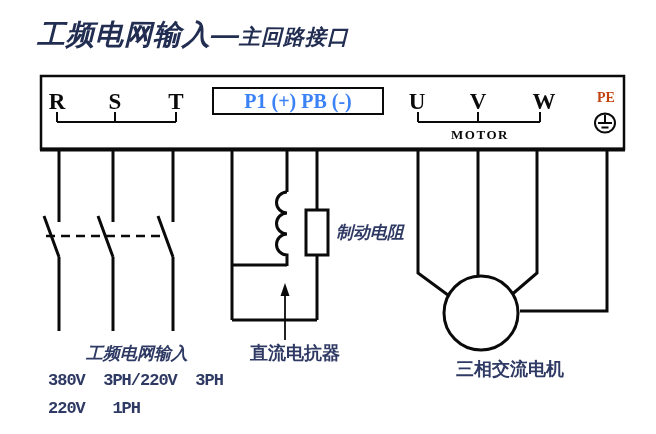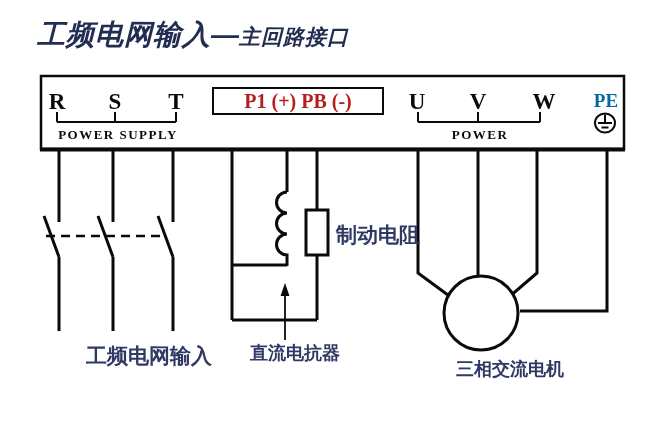--- a/index.html
+++ b/index.html
@@ -19,29 +19,29 @@
   .lbl{position:absolute;white-space:pre;line-height:1;}
   .term{
     color:#0a0a0a;font-family:"Liberation Serif","DejaVu Serif",serif;
     font-weight:bold;font-size:23px;transform:translateX(-50%);
   }
   .grouplbl{
     color:#0a0a0a;font-family:"Liberation Serif","DejaVu Serif",serif;
     font-weight:bold;font-size:13px;letter-spacing:1.5px;transform:translateX(-50%);
   }
   .dcterm{
-    color:#b91c1c;font-family:"Liberation Serif","DejaVu Serif",serif;
+    color:#3b82f6;font-family:"Liberation Serif","DejaVu Serif",serif;
     font-weight:bold;font-size:20px;transform:translateX(-50%);
   }
   .pe{
-    color:#0369a1;font-family:"Liberation Serif","DejaVu Serif",serif;
-    font-weight:bold;font-size:19px;transform:translateX(-50%);
+    color:#c2410c;font-family:"Liberation Serif","DejaVu Serif",serif;
+    font-weight:bold;font-size:14px;transform:translateX(-50%);
   }
   .cn{color:#2f3a64;font-weight:600;}
-  .cn17{font-size:21px;}
+  .cn17{font-size:17px;font-style:italic;}
   .cn18{font-size:18px;}
   .spec{
     color:#2f3a64;font-family:"Liberation Mono","DejaVu Sans Mono",monospace;
     font-weight:bold;font-size:17px;letter-spacing:-1px;
   }
 </style>
 </head>
 <body>
 
 <div class="canvas">
@@ -94,29 +94,30 @@
     <path d="M418,150 V273 L452,298" stroke-width="3"></path>
     <path d="M478,150 V276" stroke-width="3"></path>
     <path d="M537,150 V273 L509,297" stroke-width="3"></path>
     <path d="M607,150 V311 H520" stroke-width="3"></path>
     <circle cx="481" cy="313" r="37" fill="#ffffff" stroke-width="3"></circle>
   </svg>
 
   <div class="lbl term" style="left:57px;top:90px;">R</div>
   <div class="lbl term" style="left:115px;top:90px;">S</div>
   <div class="lbl term" style="left:176px;top:90px;">T</div>
-  <div class="lbl grouplbl" style="left:118px;top:128px;">POWER SUPPLY</div>
 
   <div class="lbl dcterm" style="left:298px;top:91px;">P1 (+) PB (-)</div>
 
   <div class="lbl term" style="left:417px;top:90px;">U</div>
   <div class="lbl term" style="left:478px;top:90px;">V</div>
   <div class="lbl term" style="left:544px;top:90px;">W</div>
-  <div class="lbl grouplbl" style="left:480px;top:128px;">POWER</div>
+  <div class="lbl grouplbl" style="left:480px;top:128px;">MOTOR</div>
 
   <div class="lbl pe" style="left:606px;top:91px;">PE</div>
 
   <div class="lbl cn cn17" style="left:336px;top:224px;">制动电阻</div>
   <div class="lbl cn cn18" style="left:250px;top:344px;">直流电抗器</div>
   <div class="lbl cn cn17" style="left:86px;top:345px;">工频电网输入</div>
+  <div class="lbl spec" style="left:48px;top:372px;">380V  3PH/220V  3PH</div>
+  <div class="lbl spec" style="left:48px;top:400px;">220V   1PH</div>
   <div class="lbl cn cn18" style="left:456px;top:360px;">三相交流电机</div>
 
 </div>
 
 </body></html>

